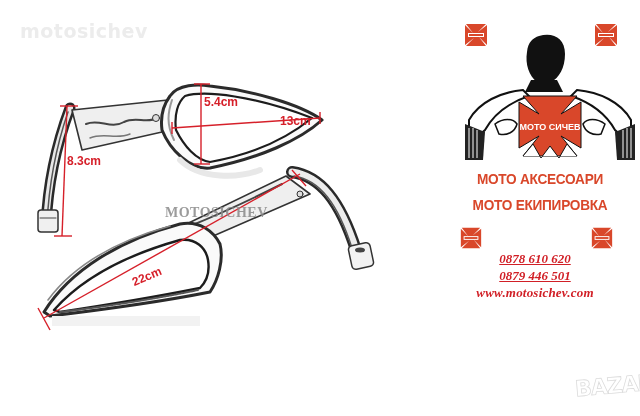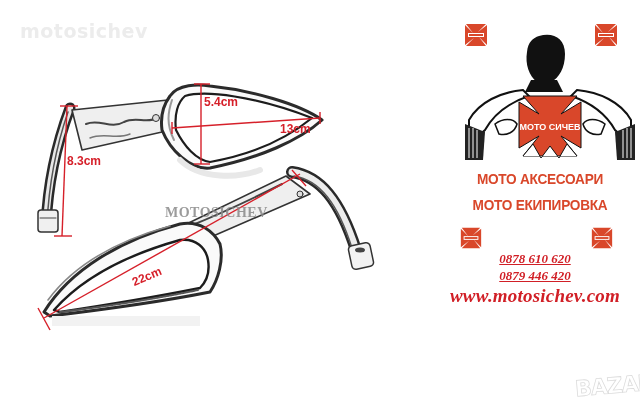--- a/index.html
+++ b/index.html
@@ -12,21 +12,21 @@
       font-size: 19px; color: #ececec; letter-spacing: 0.5px;
     }
 
     .mirror-art { position: absolute; left: 0; top: 0; width: 440px; height: 416px; }
 
     .dim-label {
       position: absolute; font-family: "Liberation Sans", sans-serif;
       font-size: 12px; font-weight: bold; color: #d6202a; white-space: nowrap;
     }
     .dim-54 { left: 204px; top: 95px; }
-    .dim-13 { left: 280px; top: 122px; }
+    .dim-13 { left: 280px; top: 114px; }
     .dim-83 { left: 67px; top: 154px; }
     .dim-22 { left: 130px; top: 276px; font-size: 12px; transform: rotate(-23deg); transform-origin: left top; }
 
     .mirror-watermark {
       position: absolute; left: 165px; top: 205px;
       font-family: "Liberation Serif", serif; font-weight: bold;
       font-size: 14px; color: #8a8a8a; letter-spacing: 0.5px; opacity: 0.85;
     }
 
     .cross {
@@ -49,21 +49,21 @@
     .headline-2 { top: 196px; }
 
     .contact {
       position: absolute; width: 200px; left: 435px; text-align: center;
       font-family: Liberation Serif, serif; font-weight: bold; font-style: italic;
       color: #d11f26;
     }
     .phone { font-size: 13px; text-decoration: underline; text-decoration-thickness: 1px; }
     .phone-1 { top: 251px; }
     .phone-2 { top: 268px; }
-    .website { top: 285px; font-size: 19px; letter-spacing: 0.2px; }
+    .website { top: 285px; font-size: 13px; letter-spacing: 0.2px; }
 
     .bazar-watermark {
       position: absolute; left: 575px; top: 373px;
       font-family: "DejaVu Sans", sans-serif; font-weight: bold;
       font-size: 22px; color: #ffffff;
       -webkit-text-stroke: 0.8px #dcdcdc; letter-spacing: -1px;
       transform: rotate(-5deg);
     }
   </style>
 </head>
@@ -187,16 +187,16 @@
   <rect x="5" y="11" width="16" height="4" fill="#ffffff"></rect>
   <rect x="6" y="12" width="14" height="2" fill="#d9472a"></rect>
 </svg>
 <svg class="cross cross-br" viewBox="0 0 26 26">
   <path d="M3 2 L23 2 L15 10 L24 3 L24 23 L16 15 L23 24 L3 24 L11 16 L2 23 L2 3 L10 11 Z" fill="#d9472a"></path>
   <rect x="5" y="11" width="16" height="4" fill="#ffffff"></rect>
   <rect x="6" y="12" width="14" height="2" fill="#d9472a"></rect>
 </svg>
 
 <div class="contact phone phone-1">0878 610 620</div>
-<div class="contact phone phone-2">0879 446 420</div>
+<div class="contact phone phone-2">0879 446 501</div>
 <div class="contact website">www.motosichev.com</div>
 
 <div class="bazar-watermark">BAZAR</div>
 
 </body></html>

